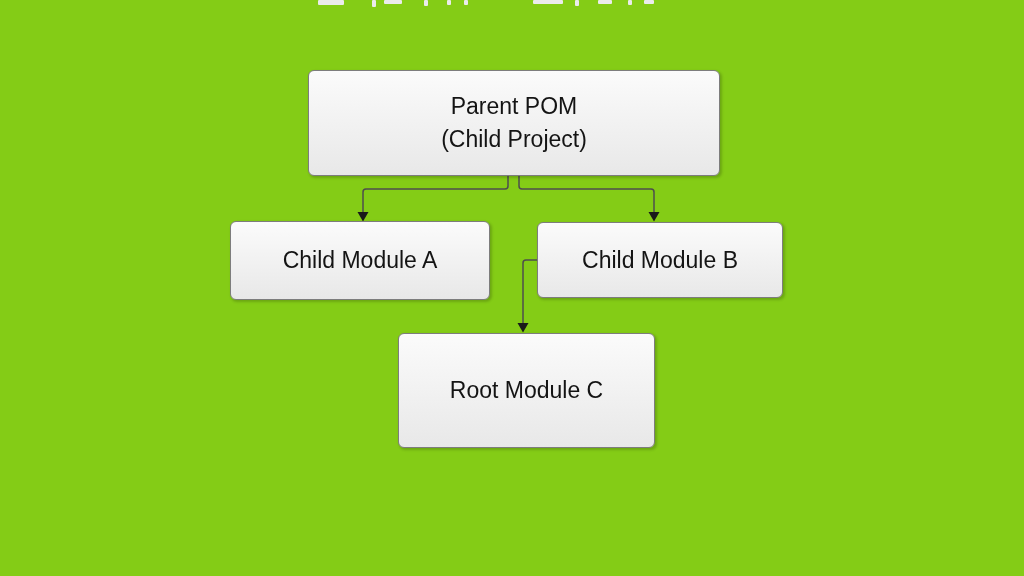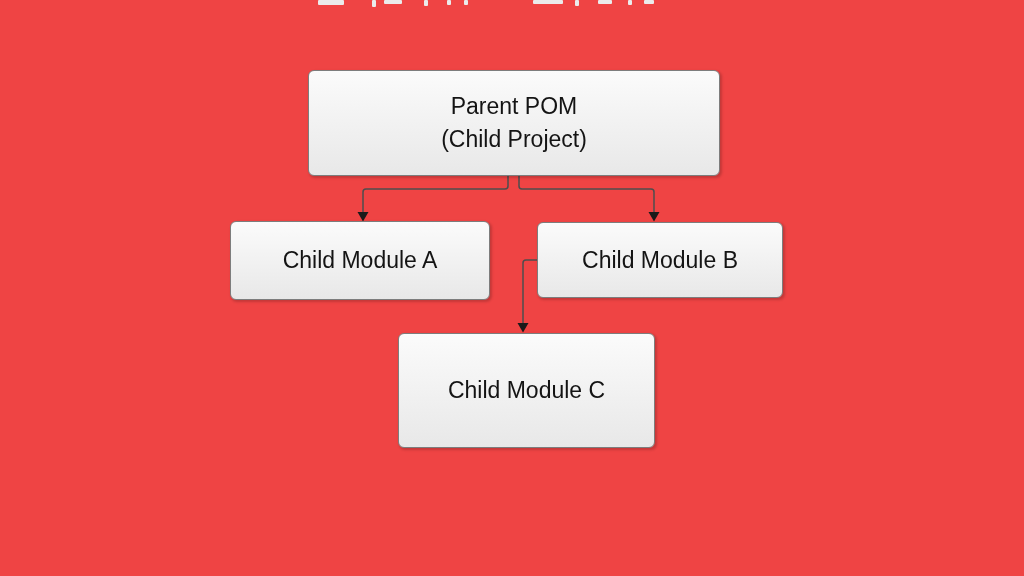--- a/index.html
+++ b/index.html
@@ -4,21 +4,21 @@
 <style>
   html, body {
     margin: 0;
     padding: 0;
     background: #ffffff;
   }
   #canvas {
     position: relative;
     width: 1024px;
     height: 576px;
-    background: #ef4444;
+    background: #84cc16;
     overflow: hidden;
     font-family: "Liberation Sans", sans-serif;
   }
   .edge-layer {
     position: absolute;
     left: 0;
     top: 0;
     width: 1024px;
     height: 576px;
     pointer-events: none;
@@ -89,16 +89,16 @@
 
   <div class="node" id="node-child-a">
     <span>Child Module A</span>
   </div>
 
   <div class="node" id="node-child-b">
     <span>Child Module B</span>
   </div>
 
   <div class="node" id="node-child-c">
-    <span>Child Module C</span>
+    <span>Root Module C</span>
   </div>
 
 </div>
 
 </body></html>

